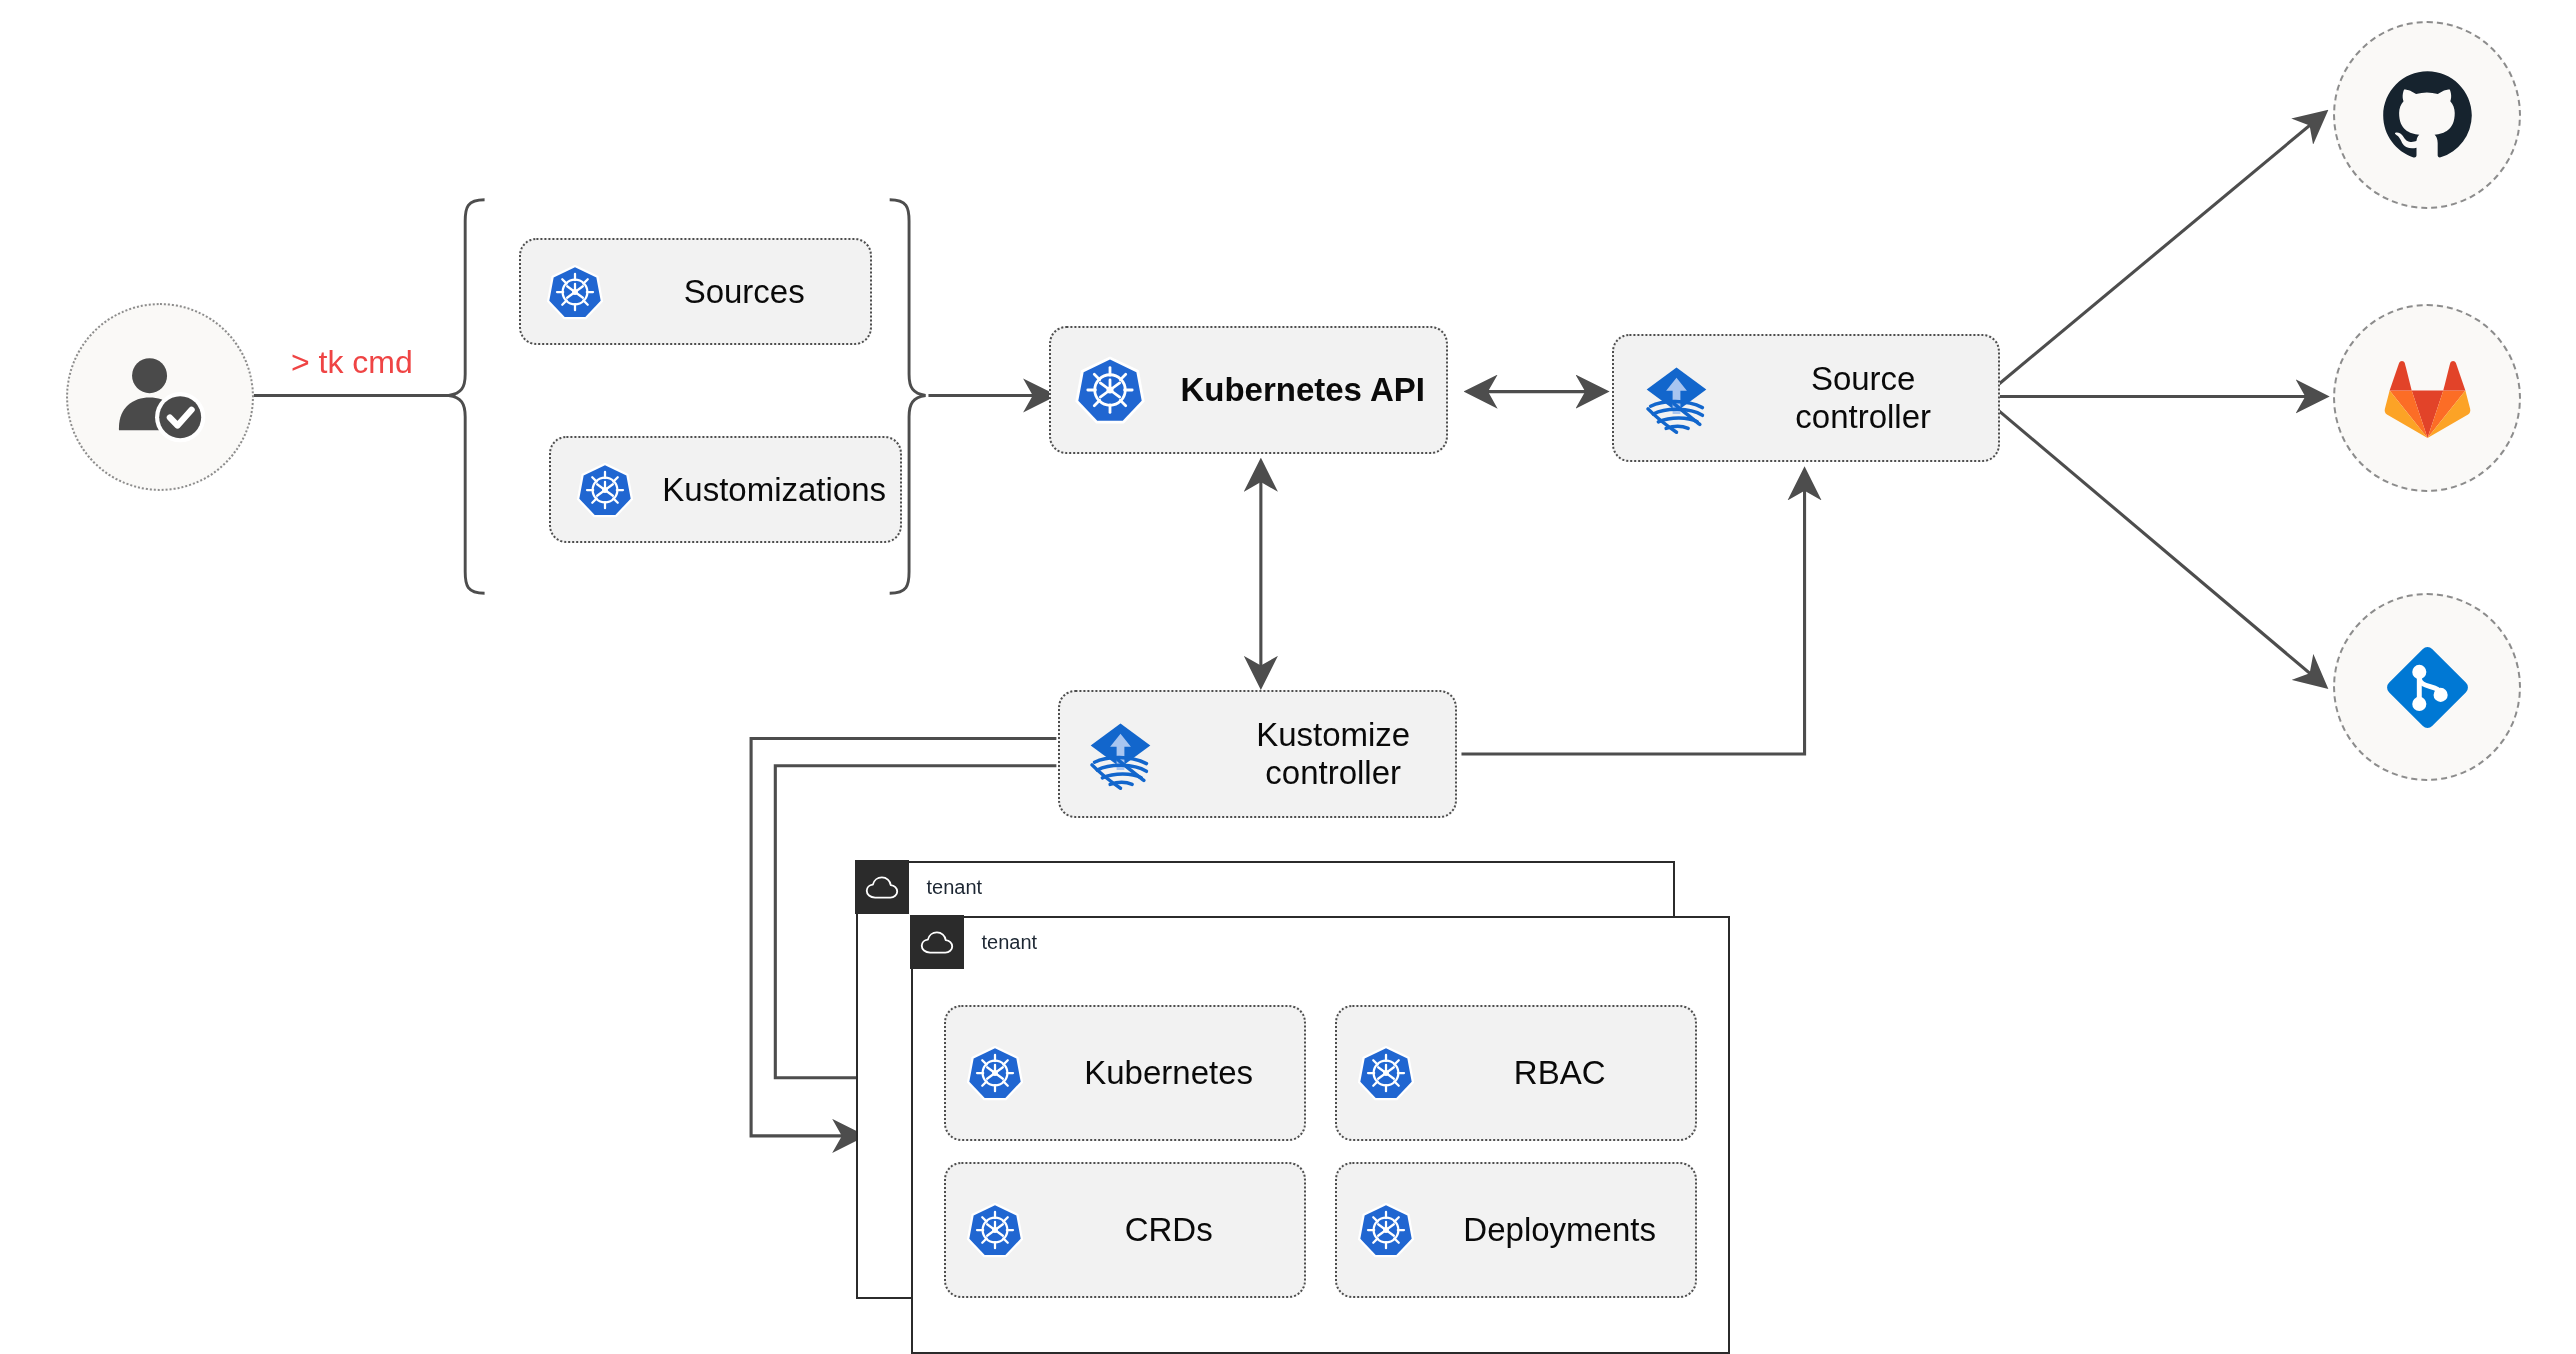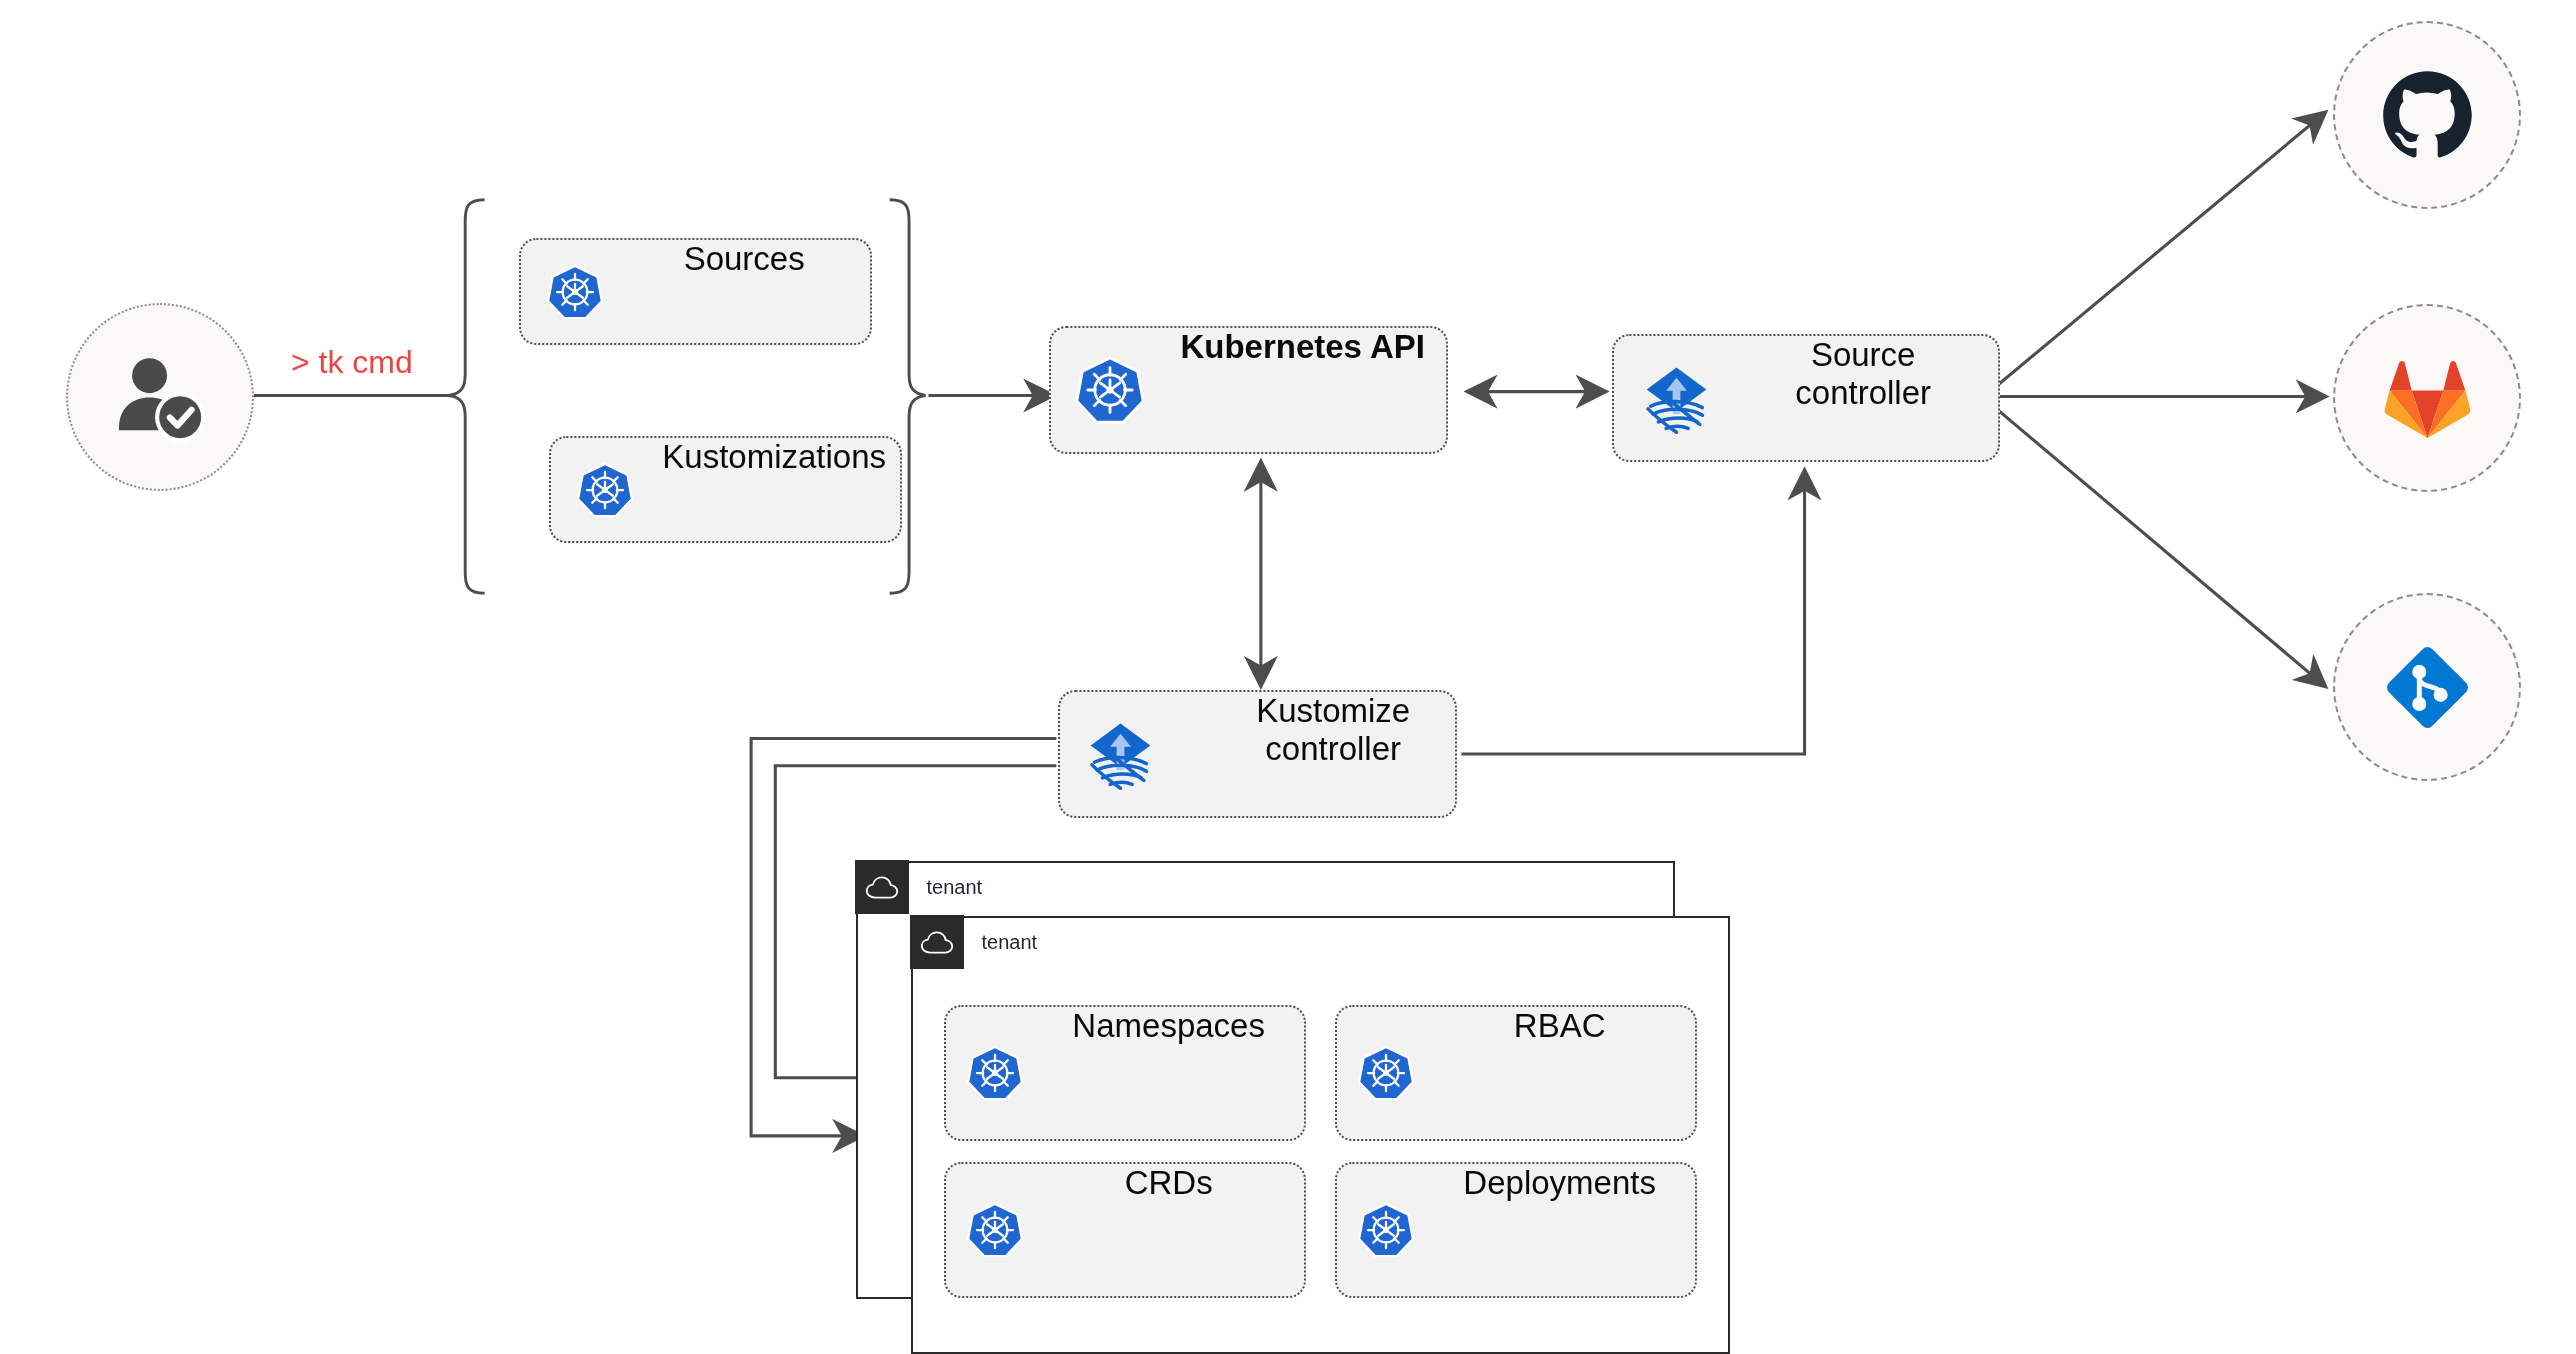--- a/index.html
+++ b/index.html
@@ -31,20 +31,21 @@
     position: absolute;
     box-sizing: border-box;
   }
 
   
   .rbox {
     background: #f2f2f2;
     border: 2.9px dotted #4d4d4d;
     border-radius: 17.4px;
     display: flex;
+    align-items: center;
     box-sizing: border-box;
   }
   .rbox .label {
     flex: 1;
     text-align: center;
     font-size: 33px;
     color: #0a0a0a;
     line-height: 1.15;
     padding-right: 9.7px;
   }
@@ -388,21 +389,21 @@
               <line x1="23.1" y1="40.9" x2="18.4" y2="45.6"></line>
               <line x1="32" y1="23.3" x2="32" y2="32"></line>
               <line x1="32" y1="32" x2="40.4" y2="38.1"></line>
               <line x1="32" y1="32" x2="23.6" y2="38.1"></line>
               <line x1="32" y1="32" x2="40.4" y2="25.9"></line>
               <line x1="32" y1="32" x2="23.6" y2="25.9"></line>
             </g>
             <circle cx="32" cy="32" r="3.1" fill="#ffffff"></circle>
           </svg>
         </span>
-        <span class="label">Namespaces</span>
+        <span class="label">Kubernetes</span>
       </div>
 
       <div class="rbox">
         <span class="ico" style="width:97px;">
           <svg width="60" height="60" viewBox="0 0 64 64">
             <path d="M32 3 L57 15 L62 42 L44 61 L20 61 L2 42 L7 15 Z" fill="#ffffff"></path>
             <path d="M32 5.6 L54.8 16.6 L59.4 41.3 L43 58.6 L21 58.6 L4.6 41.3 L9.2 16.6 Z" fill="#2066d1"></path>
             <g stroke="#ffffff" stroke-width="2.4" fill="none" stroke-linecap="round">
               <circle cx="32" cy="32" r="13.2"></circle>
               <line x1="32" y1="12.6" x2="32" y2="19.2"></line>

